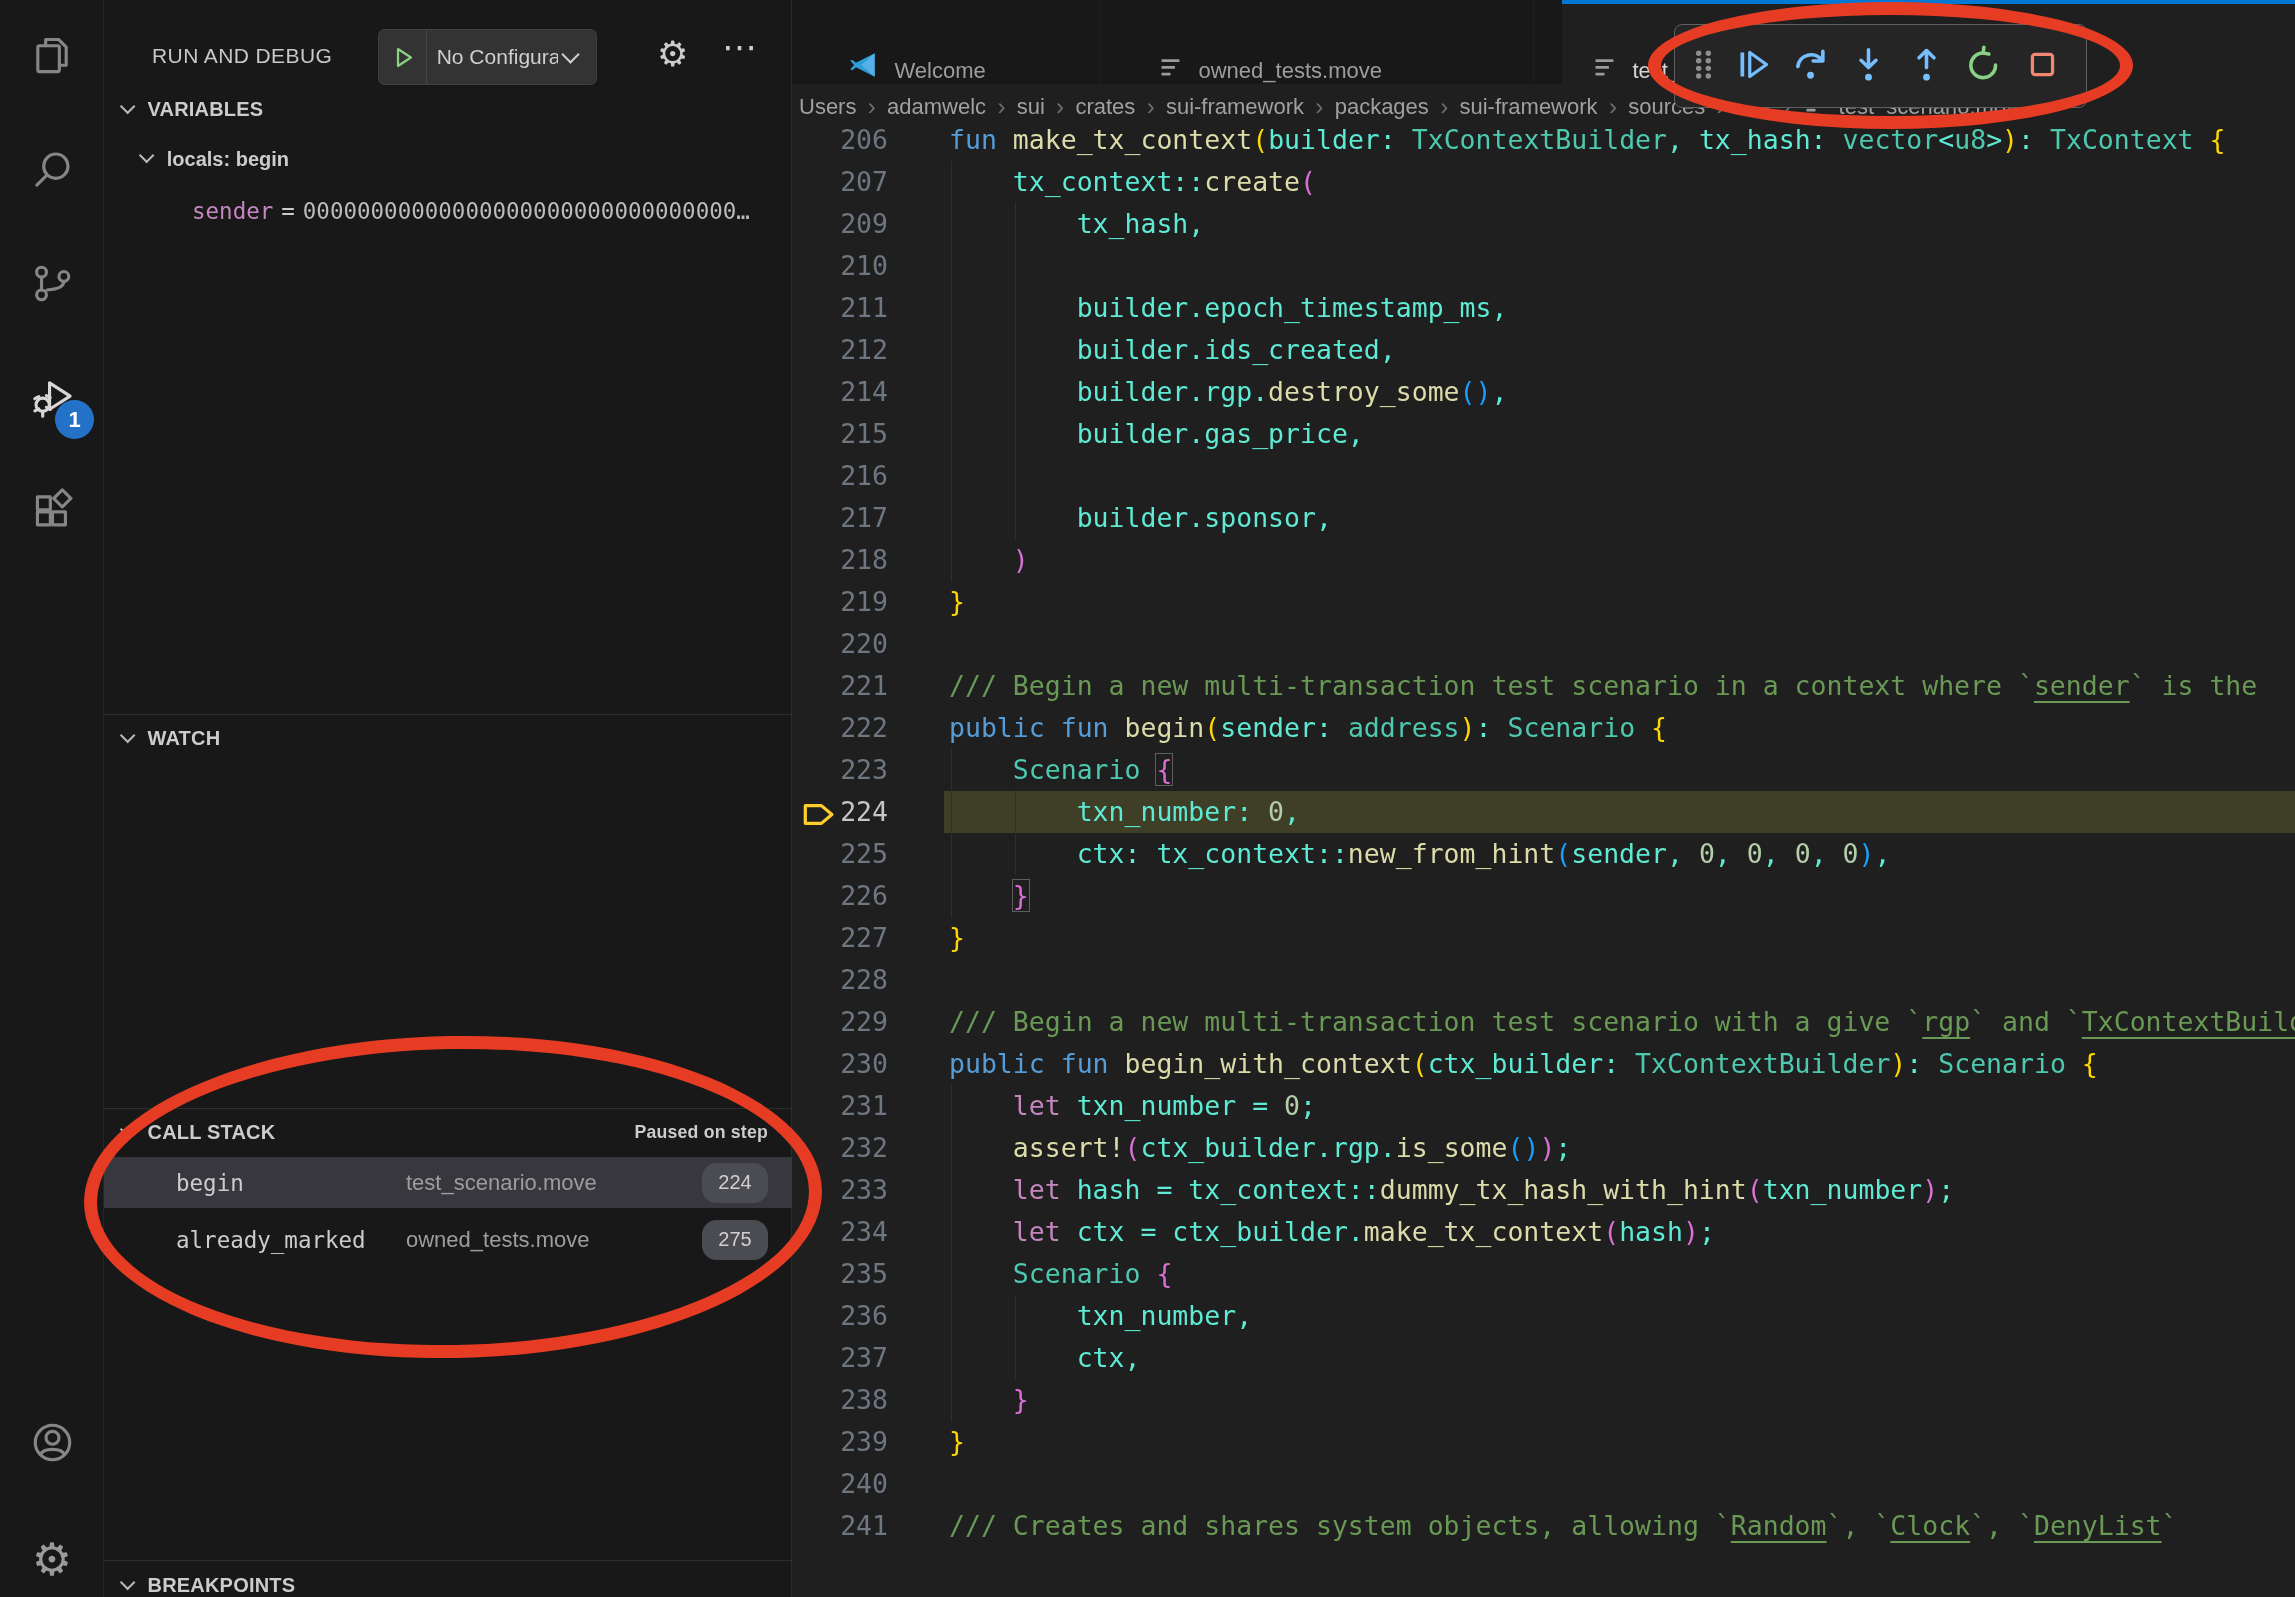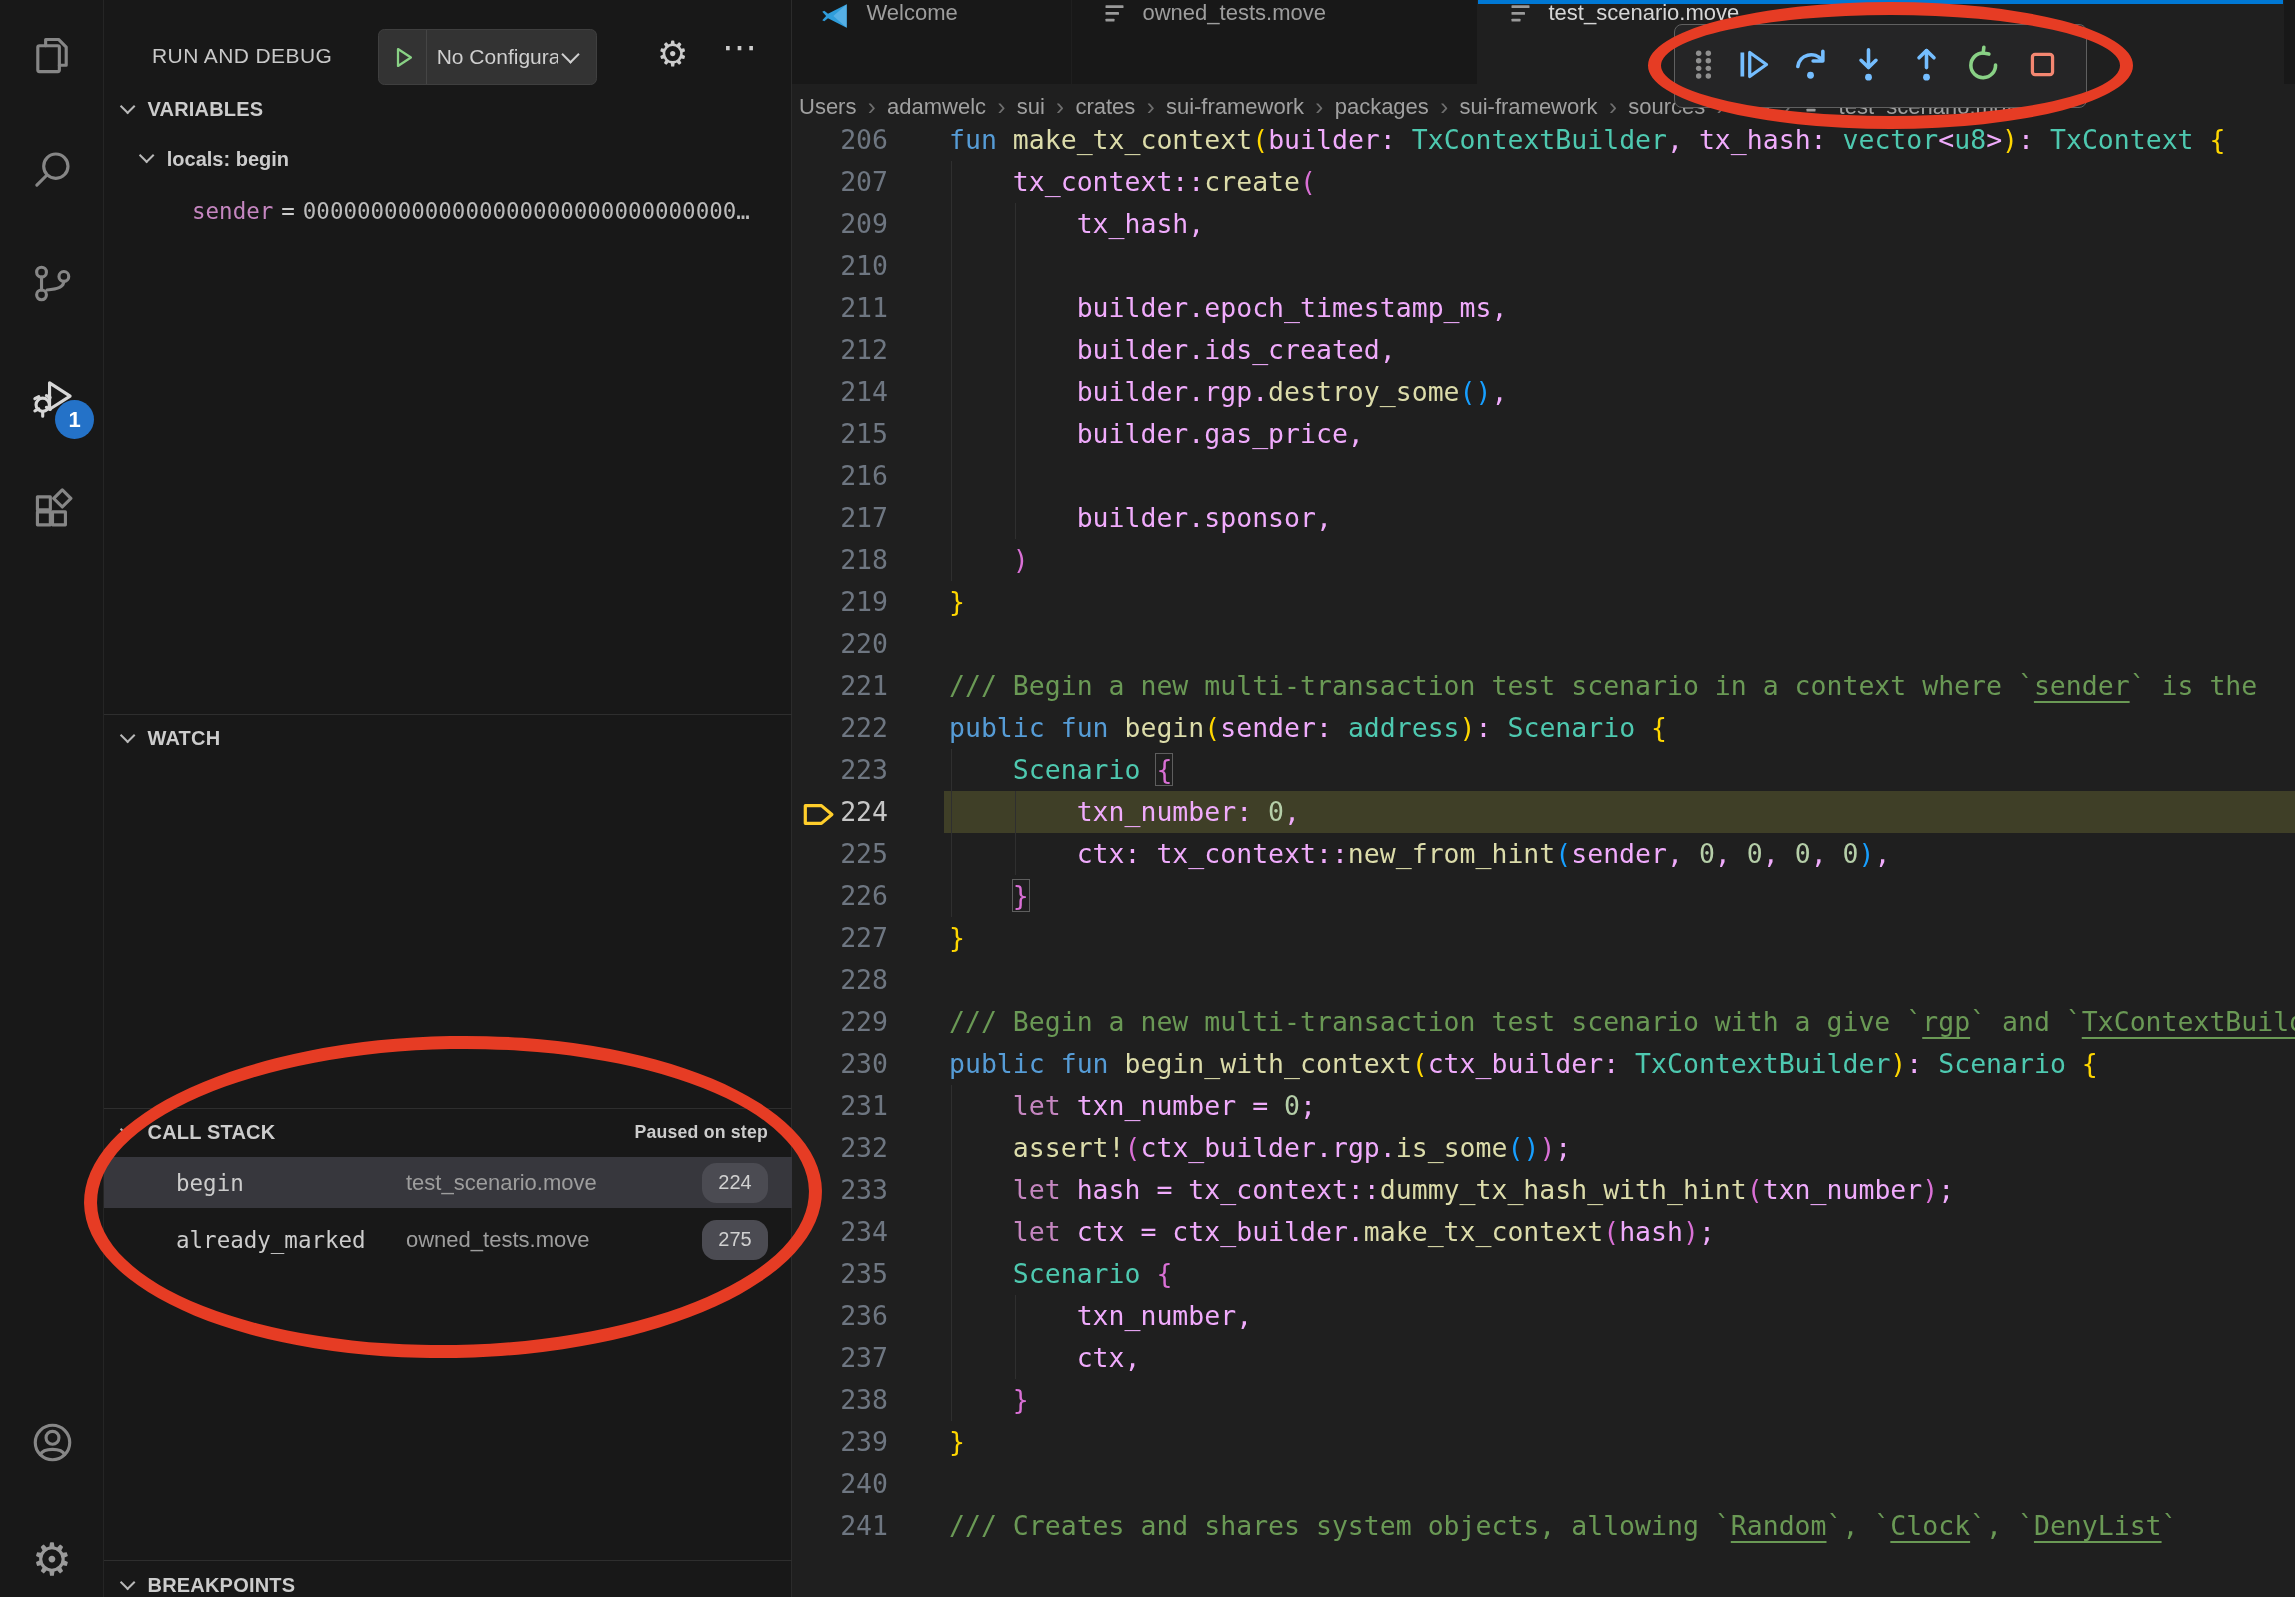--- a/index.html
+++ b/index.html
@@ -64,23 +64,23 @@
               margin-left:72px; white-space:nowrap; }
   .frame-file { position:absolute; left:302px; font-size:22px; color:#9d9d9d; white-space:nowrap; }
   .frame-badge { position:absolute; right:24px; min-width:66px; height:40px; background:#4b4b52;
                  border-radius:14.5px; color:#d0d0d0; font-size:20px; display:flex;
                  align-items:center; justify-content:center; padding:0 11.3px; }
 
   
   #editor { position:absolute; left:791px; top:0; width:1504px; height:1597px; background:#1f1f1f; }
   #tabbar { position:absolute; left:0; top:0; width:1504px; height:84px; background:#181818;
             display:flex; }
-  .tab { position:relative; height:84px; display:flex; align-items:flex-start; background:#181818;
+  .tab { position:relative; height:84px; display:flex; align-items:flex-end; background:#181818;
          border-right:0.8px solid #1f1f1f; padding-left:29px; overflow:hidden; cursor:pointer;
-         flex:none; }
+         flex:none;margin-left:28px; }
   .tab .tab-label { font-size:22px; color:#9d9d9d; margin-left:14.5px; white-space:nowrap; }
   .tab.active { background:#1f1f1f; }
   .tab.active::before { content:""; position:absolute; left:0; top:0; right:0; height:4px;
                         background:#0078d4; }
   .tab.active .tab-label { color:#d6d6d6; }
   .tab svg { flex:none; }
 
   #breadcrumbs { position:absolute; left:0; top:84px; width:1504px; height:45px;
                  display:flex; align-items:center; padding-left:8px; white-space:nowrap;
                  overflow:hidden; background:#1f1f1f; }
@@ -96,21 +96,21 @@
   .line .ln { position:absolute; left:0; top:0; width:97px; text-align:right;
               color:#6e7681; z-index:2; }
   .line.hl .ln { color:#c6c6c6; }
   .line .code-text { position:absolute; left:158px; top:0; z-index:2; }
   .line.hl::before { content:""; position:absolute; left:153px; right:0; top:0; bottom:0;
                      background:rgba(231,231,80,0.16); z-index:0; }
   .guide { position:absolute; top:0; bottom:0; width:0.8px; background:#2f2f2f; z-index:1; }
   .marker { position:absolute; left:11.3px; top:7.2px; z-index:3; }
 
   .seg-kw  { color:#569cd6; } .seg-fn  { color:#dcdcaa; } .seg-ty  { color:#4ec9b0; }
-  .seg-tx  { color:#f0abfc; } .seg-cm  { color:#6a9955; } .seg-num { color:#b5cea8; }
+  .seg-tx  { color:#5eead4; } .seg-cm  { color:#6a9955; } .seg-num { color:#b5cea8; }
   .seg-p1  { color:#ffd700; } .seg-p2  { color:#da70d6; } .seg-p3  { color:#179fff; }
   .seg-let { color:#c586c0; }
   .seg-cmu { color:#6a9955; text-decoration:underline; text-decoration-thickness:2.4px;
              text-underline-offset:6.4px; }
   .seg-p2b { color:#da70d6; outline:1.2px solid #5e5e5e; outline-offset:-0.8px; }
 
   
   #dbg-toolbar { position:absolute; left:883px; top:24px; width:413px; height:84px;
                  background:#252526; border:0.8px solid #606060; border-radius:8px;
                  display:flex; align-items:center; padding:0 8px; z-index:40; }

